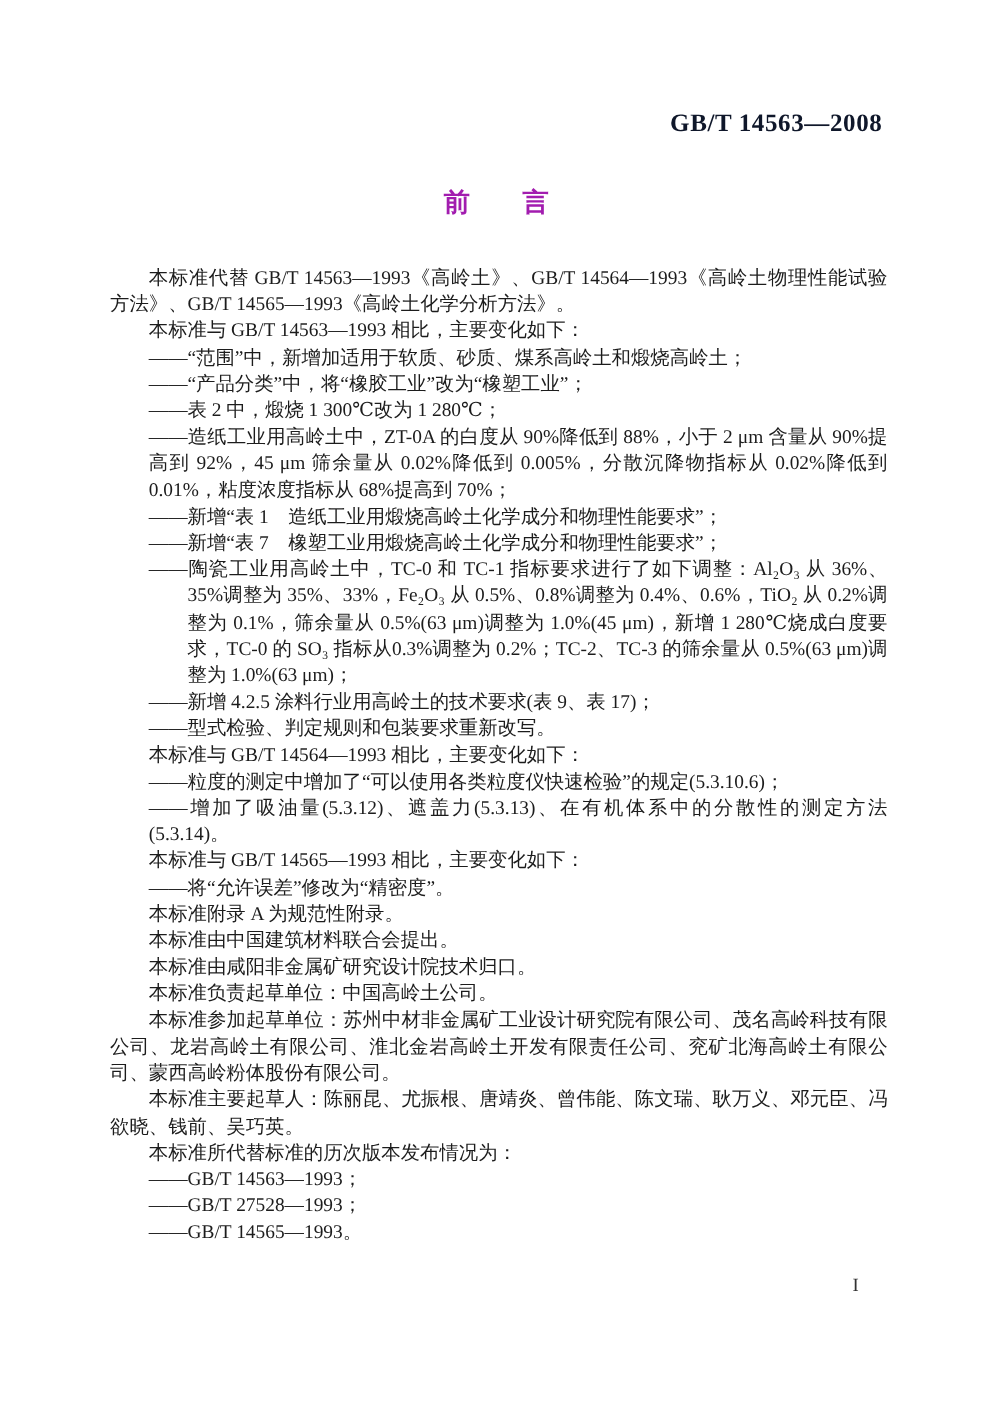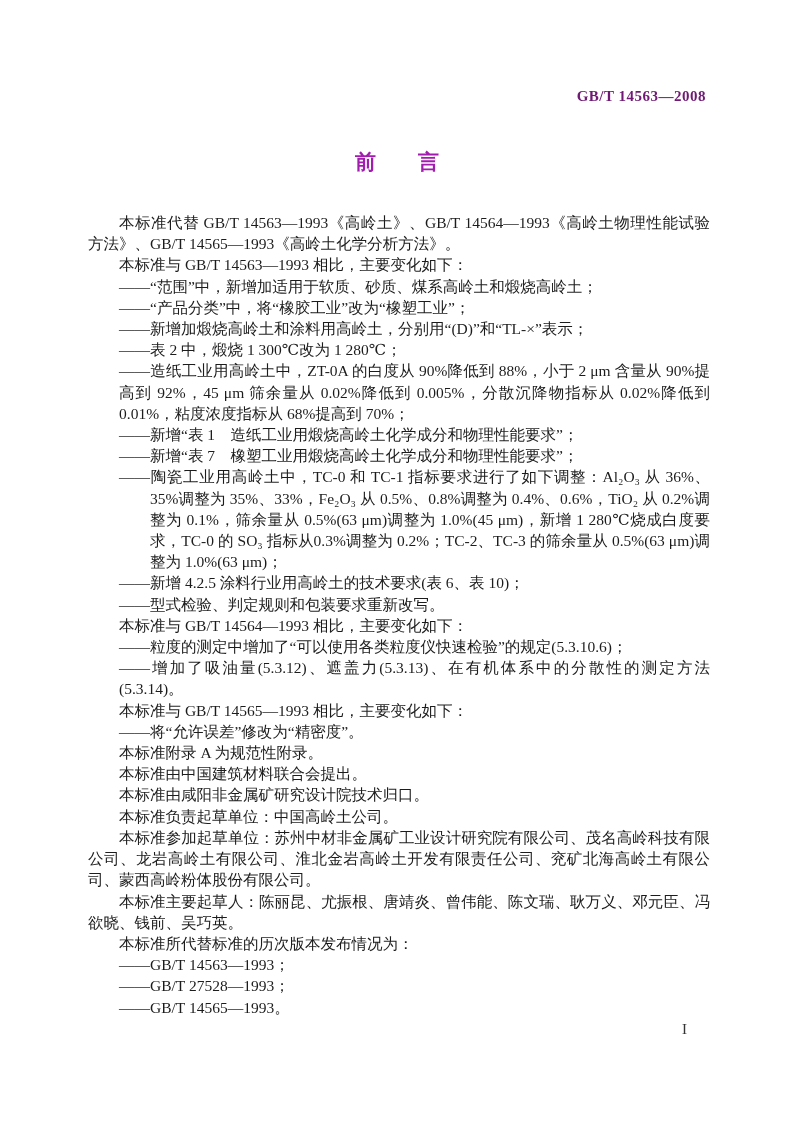--- a/index.html
+++ b/index.html
@@ -13,24 +13,24 @@
     height: 1123px;
     background: #ffffff;
     color: #1c1c1c;
     font-family: "Liberation Serif", "DejaVu Serif", serif;
     overflow: hidden;
   }
   .header-code {
     position: absolute;
     top: 88px;
     right: 88px;
-    font-size: 15px;
+    font-size: 20px;
     font-weight: bold;
     letter-spacing: 0.5px;
-    color: #701a75;
+    color: #0f172a;
     font-family: "Liberation Serif", "DejaVu Serif", serif;
   }
   .title {
     position: absolute;
     top: 148px;
     left: 0;
     width: 100%;
     margin: 0;
     text-align: center;
     font-size: 21px;
@@ -70,27 +70,26 @@
 <div class="page">
   <div class="header-code">GB/T 14563—2008</div>
 
   <h1 class="title">前　　言</h1>
 
   <div class="body-text">
       <div class="line para">本标准代替 GB/T 14563—1993《高岭土》、GB/T 14564—1993《高岭土物理性能试验方法》、GB/T 14565—1993《高岭土化学分析方法》。</div>
       <div class="line para">本标准与 GB/T 14563—1993 相比，主要变化如下：</div>
       <div class="line dash">——“范围”中，新增加适用于软质、砂质、煤系高岭土和煅烧高岭土；</div>
       <div class="line dash">——“产品分类”中，将“橡胶工业”改为“橡塑工业”；</div>
-      <div class="line dash">——新增加煅烧高岭土和涂料用高岭土，分别用“(D)”和“TL-×”表示；</div>
       <div class="line dash">——表 2 中，煅烧 1 300℃改为 1 280℃；</div>
       <div class="line dash">——造纸工业用高岭土中，ZT-0A 的白度从 90%降低到 88%，小于 2 μm 含量从 90%提高到 92%，45 μm 筛余量从 0.02%降低到 0.005%，分散沉降物指标从 0.02%降低到 0.01%，粘度浓度指标从 68%提高到 70%；</div>
       <div class="line dash">——新增“表 1　造纸工业用煅烧高岭土化学成分和物理性能要求”；</div>
       <div class="line dash">——新增“表 7　橡塑工业用煅烧高岭土化学成分和物理性能要求”；</div>
       <div class="line dash-hang">——陶瓷工业用高岭土中，TC-0 和 TC-1 指标要求进行了如下调整：Al₂O₃ 从 36%、35%调整为 35%、33%，Fe₂O₃ 从 0.5%、0.8%调整为 0.4%、0.6%，TiO₂ 从 0.2%调整为 0.1%，筛余量从 0.5%(63 μm)调整为 1.0%(45 μm)，新增 1 280℃烧成白度要求，TC-0 的 SO₃ 指标从0.3%调整为 0.2%；TC-2、TC-3 的筛余量从 0.5%(63 μm)调整为 1.0%(63 μm)；</div>
-      <div class="line dash">——新增 4.2.5 涂料行业用高岭土的技术要求(表 6、表 10)；</div>
+      <div class="line dash">——新增 4.2.5 涂料行业用高岭土的技术要求(表 9、表 17)；</div>
       <div class="line dash">——型式检验、判定规则和包装要求重新改写。</div>
       <div class="line para">本标准与 GB/T 14564—1993 相比，主要变化如下：</div>
       <div class="line dash">——粒度的测定中增加了“可以使用各类粒度仪快速检验”的规定(5.3.10.6)；</div>
       <div class="line dash">——增加了吸油量(5.3.12)、遮盖力(5.3.13)、在有机体系中的分散性的测定方法(5.3.14)。</div>
       <div class="line para">本标准与 GB/T 14565—1993 相比，主要变化如下：</div>
       <div class="line dash">——将“允许误差”修改为“精密度”。</div>
       <div class="line para">本标准附录 A 为规范性附录。</div>
       <div class="line para">本标准由中国建筑材料联合会提出。</div>
       <div class="line para">本标准由咸阳非金属矿研究设计院技术归口。</div>
       <div class="line para">本标准负责起草单位：中国高岭土公司。</div>

